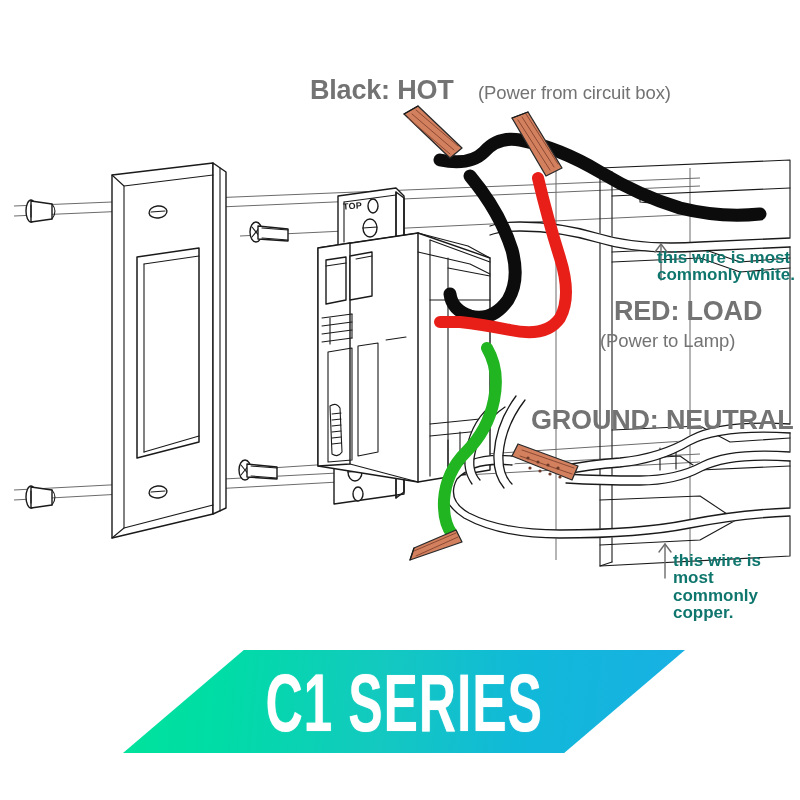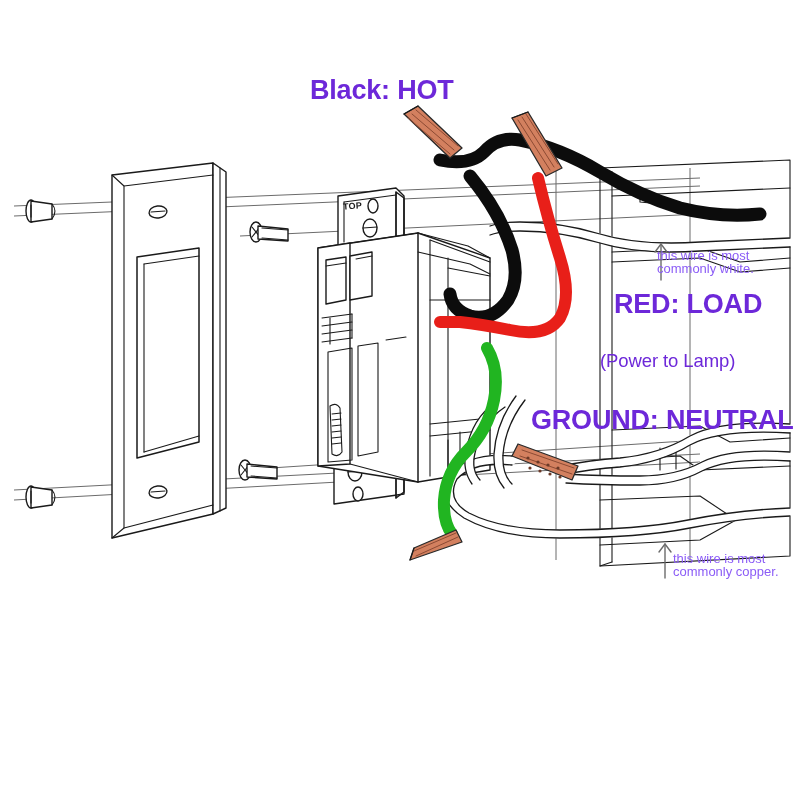--- a/index.html
+++ b/index.html
@@ -27,38 +27,38 @@
   svg.canvas {
     position: absolute;
     left: 0;
     top: 0;
     width: 800px;
     height: 800px;
     display: block;
   }
   .lbl {
     position: absolute;
-    color: #6d28d9;
+    color: #737373;
     white-space: nowrap;
     line-height: 1.0;
   }
   .lbl-major {
     font-size: 27px;
     font-weight: 700;
     letter-spacing: -0.2px;
   }
   .lbl-sub {
     font-size: 18.5px;
     font-weight: 400;
     letter-spacing: -0.1px;
   }
   .lbl-note {
-    font-size: 13px;
-    font-weight: 400;
-    color: #8b5cf6;
+    font-size: 17px;
+    font-weight: 700;
+    color: #0f766e;
     line-height: 1.02;
     white-space: pre-line;
   }
   .lbl-top {
     font-size: 9px;
     font-weight: 700;
     color: #1a1a1a;
     letter-spacing: 0.2px;
     transform: rotate(-4deg);
   }
@@ -314,29 +314,34 @@
       <path class="arrw" d="M 661 280 L 661 244"></path>
       <path class="arrw" d="M 655 252 L 661 244 L 667 252"></path>
     </g>
     <g>
       <path class="arrw" d="M 665 578 L 665 544"></path>
       <path class="arrw" d="M 659 552 L 665 544 L 671 552"></path>
     </g>
   </svg>
 
   <div class="lbl lbl-major" style="left:310px; top:77px;">Black: HOT</div>
-
-  <div class="lbl lbl-major" style="left:614px; top:291px;">RED: LOAD</div>
-  <div class="lbl lbl-sub" style="left:600px; top:352px;">(Power to Lamp)</div>
+  <div class="lbl lbl-sub" style="left:478px; top:84px;">(Power from circuit box)</div>
+
+  <div class="lbl lbl-major" style="left:614px; top:298px;">RED: LOAD</div>
+  <div class="lbl lbl-sub" style="left:600px; top:332px;">(Power to Lamp)</div>
 
   <div class="lbl lbl-major" style="left:531px; top:407px;">GROUND: NEUTRAL</div>
 
 
   <div class="lbl lbl-note" style="left:657px; top:249px;">this wire is most
 commonly white.</div>
 
   <div class="lbl lbl-note" style="left:673px; top:552px;">this wire is most
 commonly copper.</div>
 
   <div class="lbl lbl-top" style="left:343px; top:202px;">TOP</div>
 
+  <div id="series-banner">
+    <div class="banner-fill"></div>
+    <div class="banner-text">C1 SERIES</div>
+  </div>
 
 </div>
 
 </body></html>

